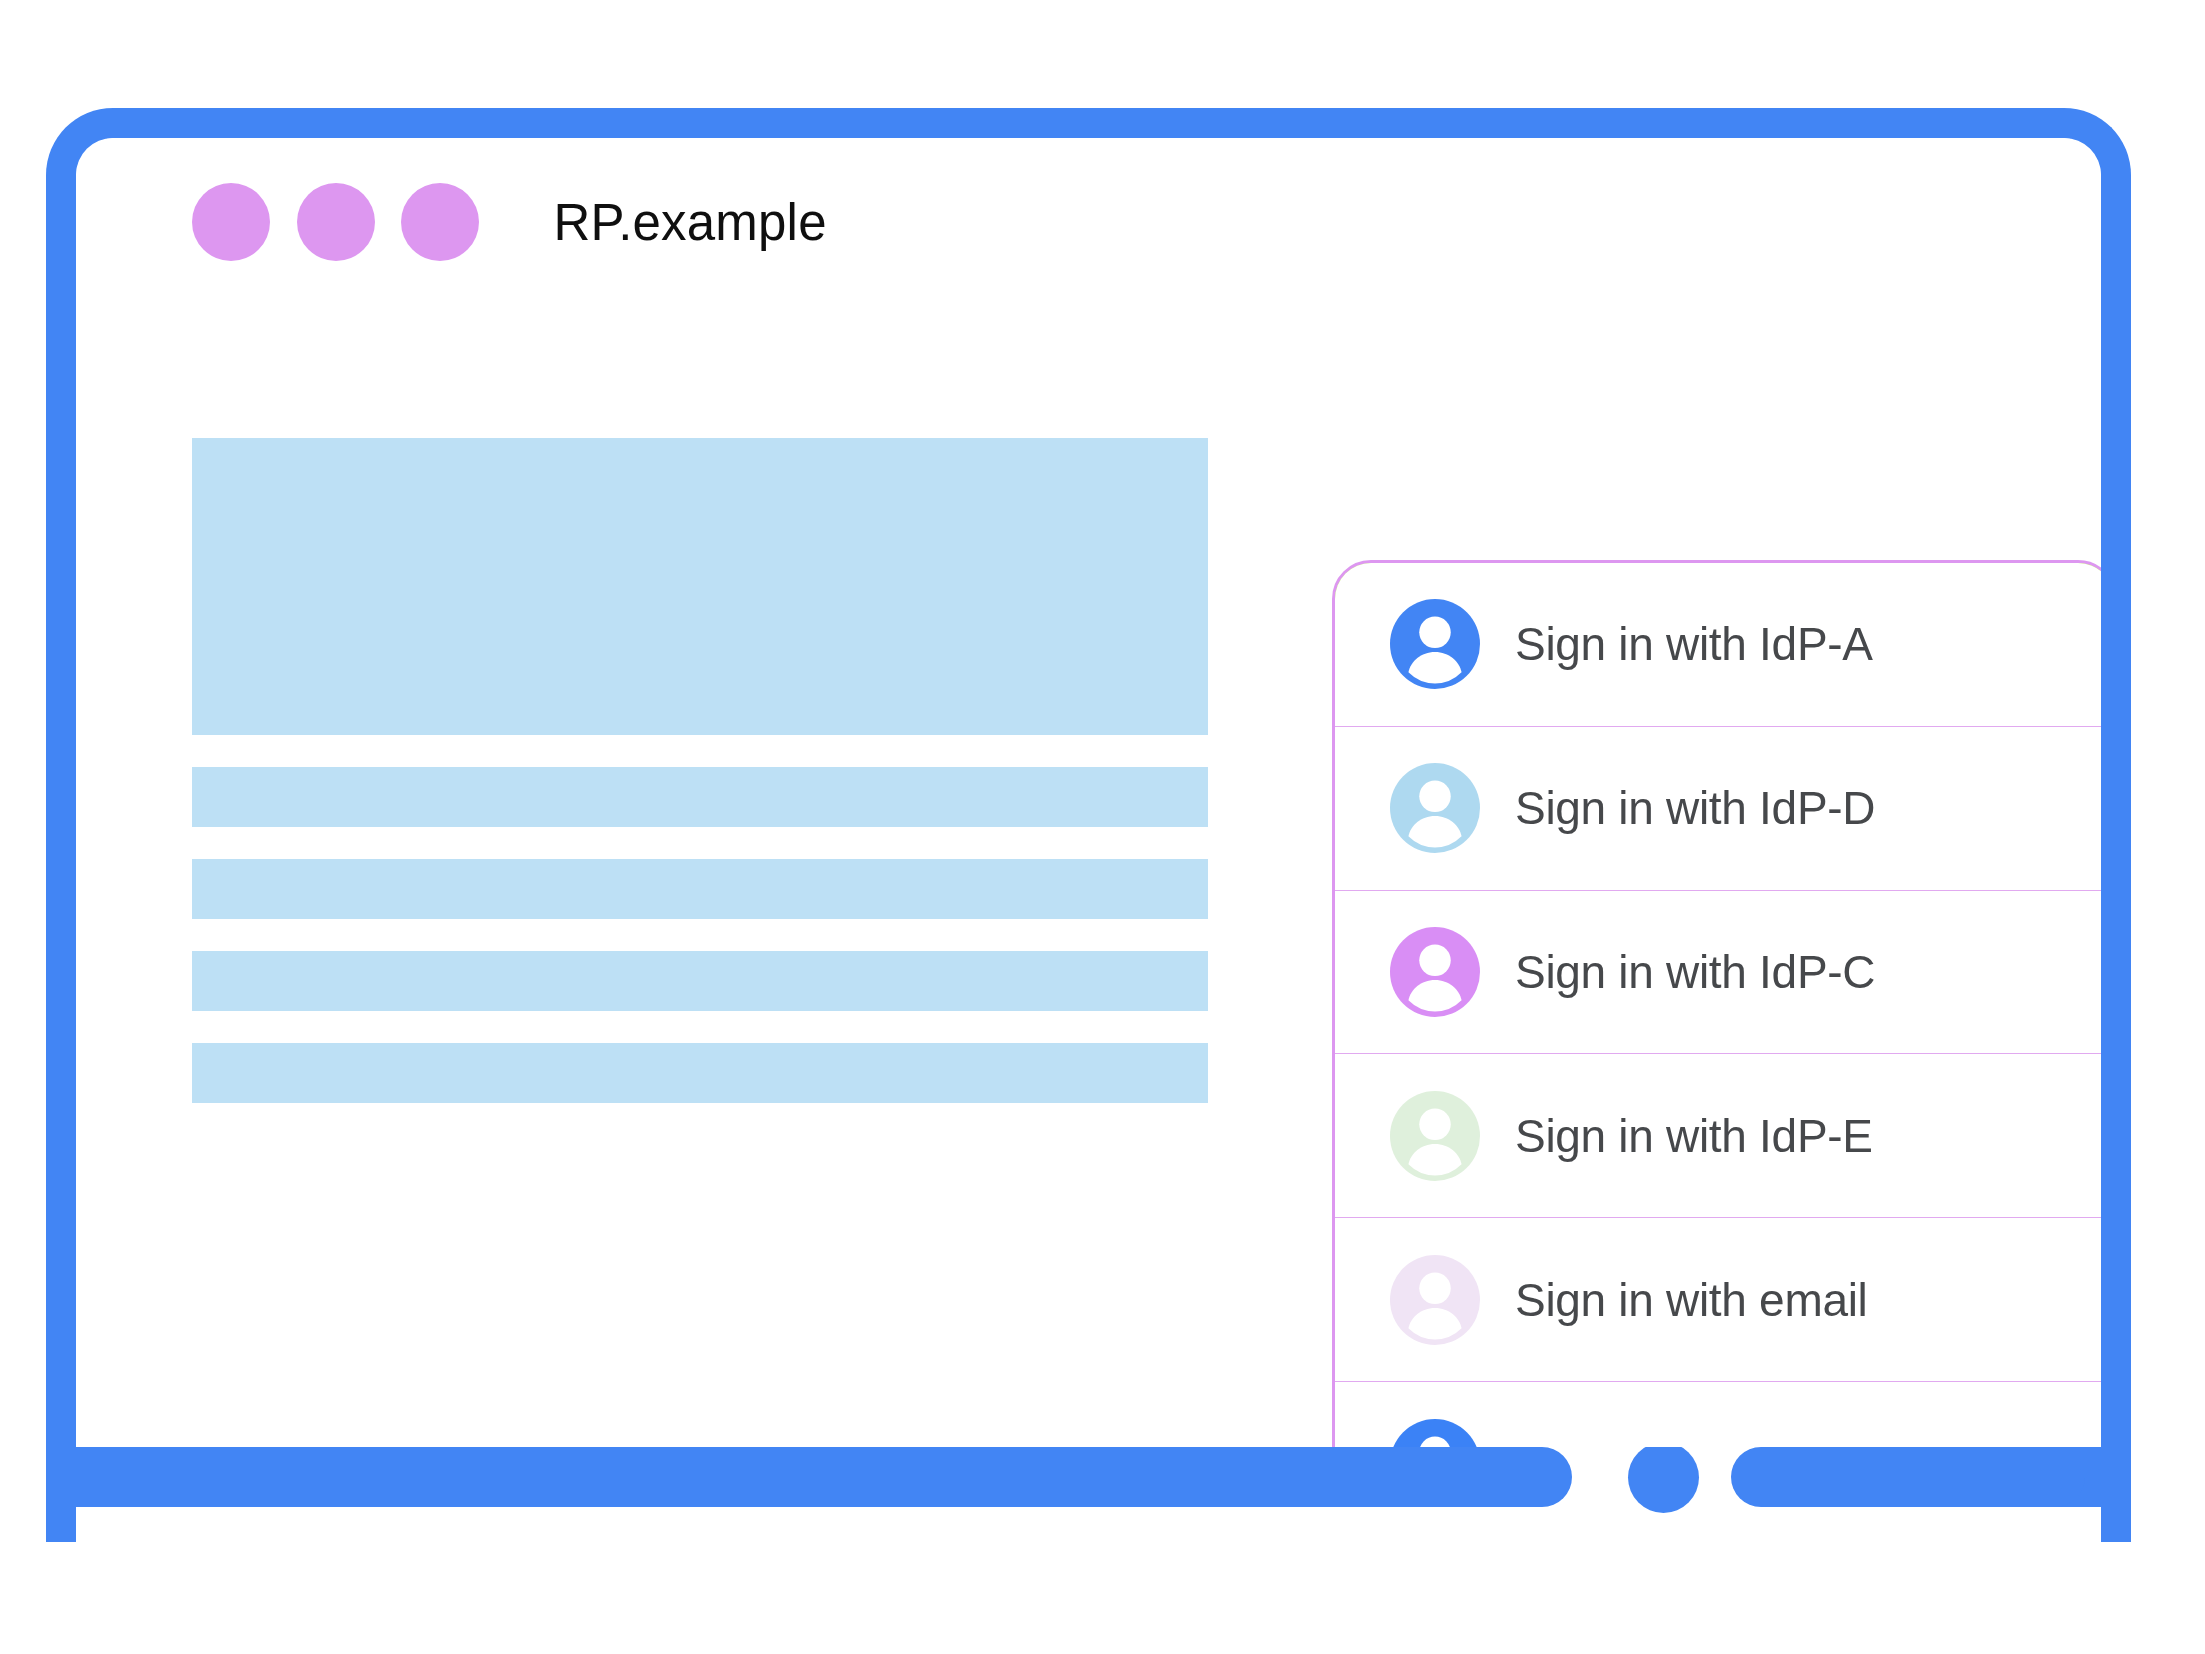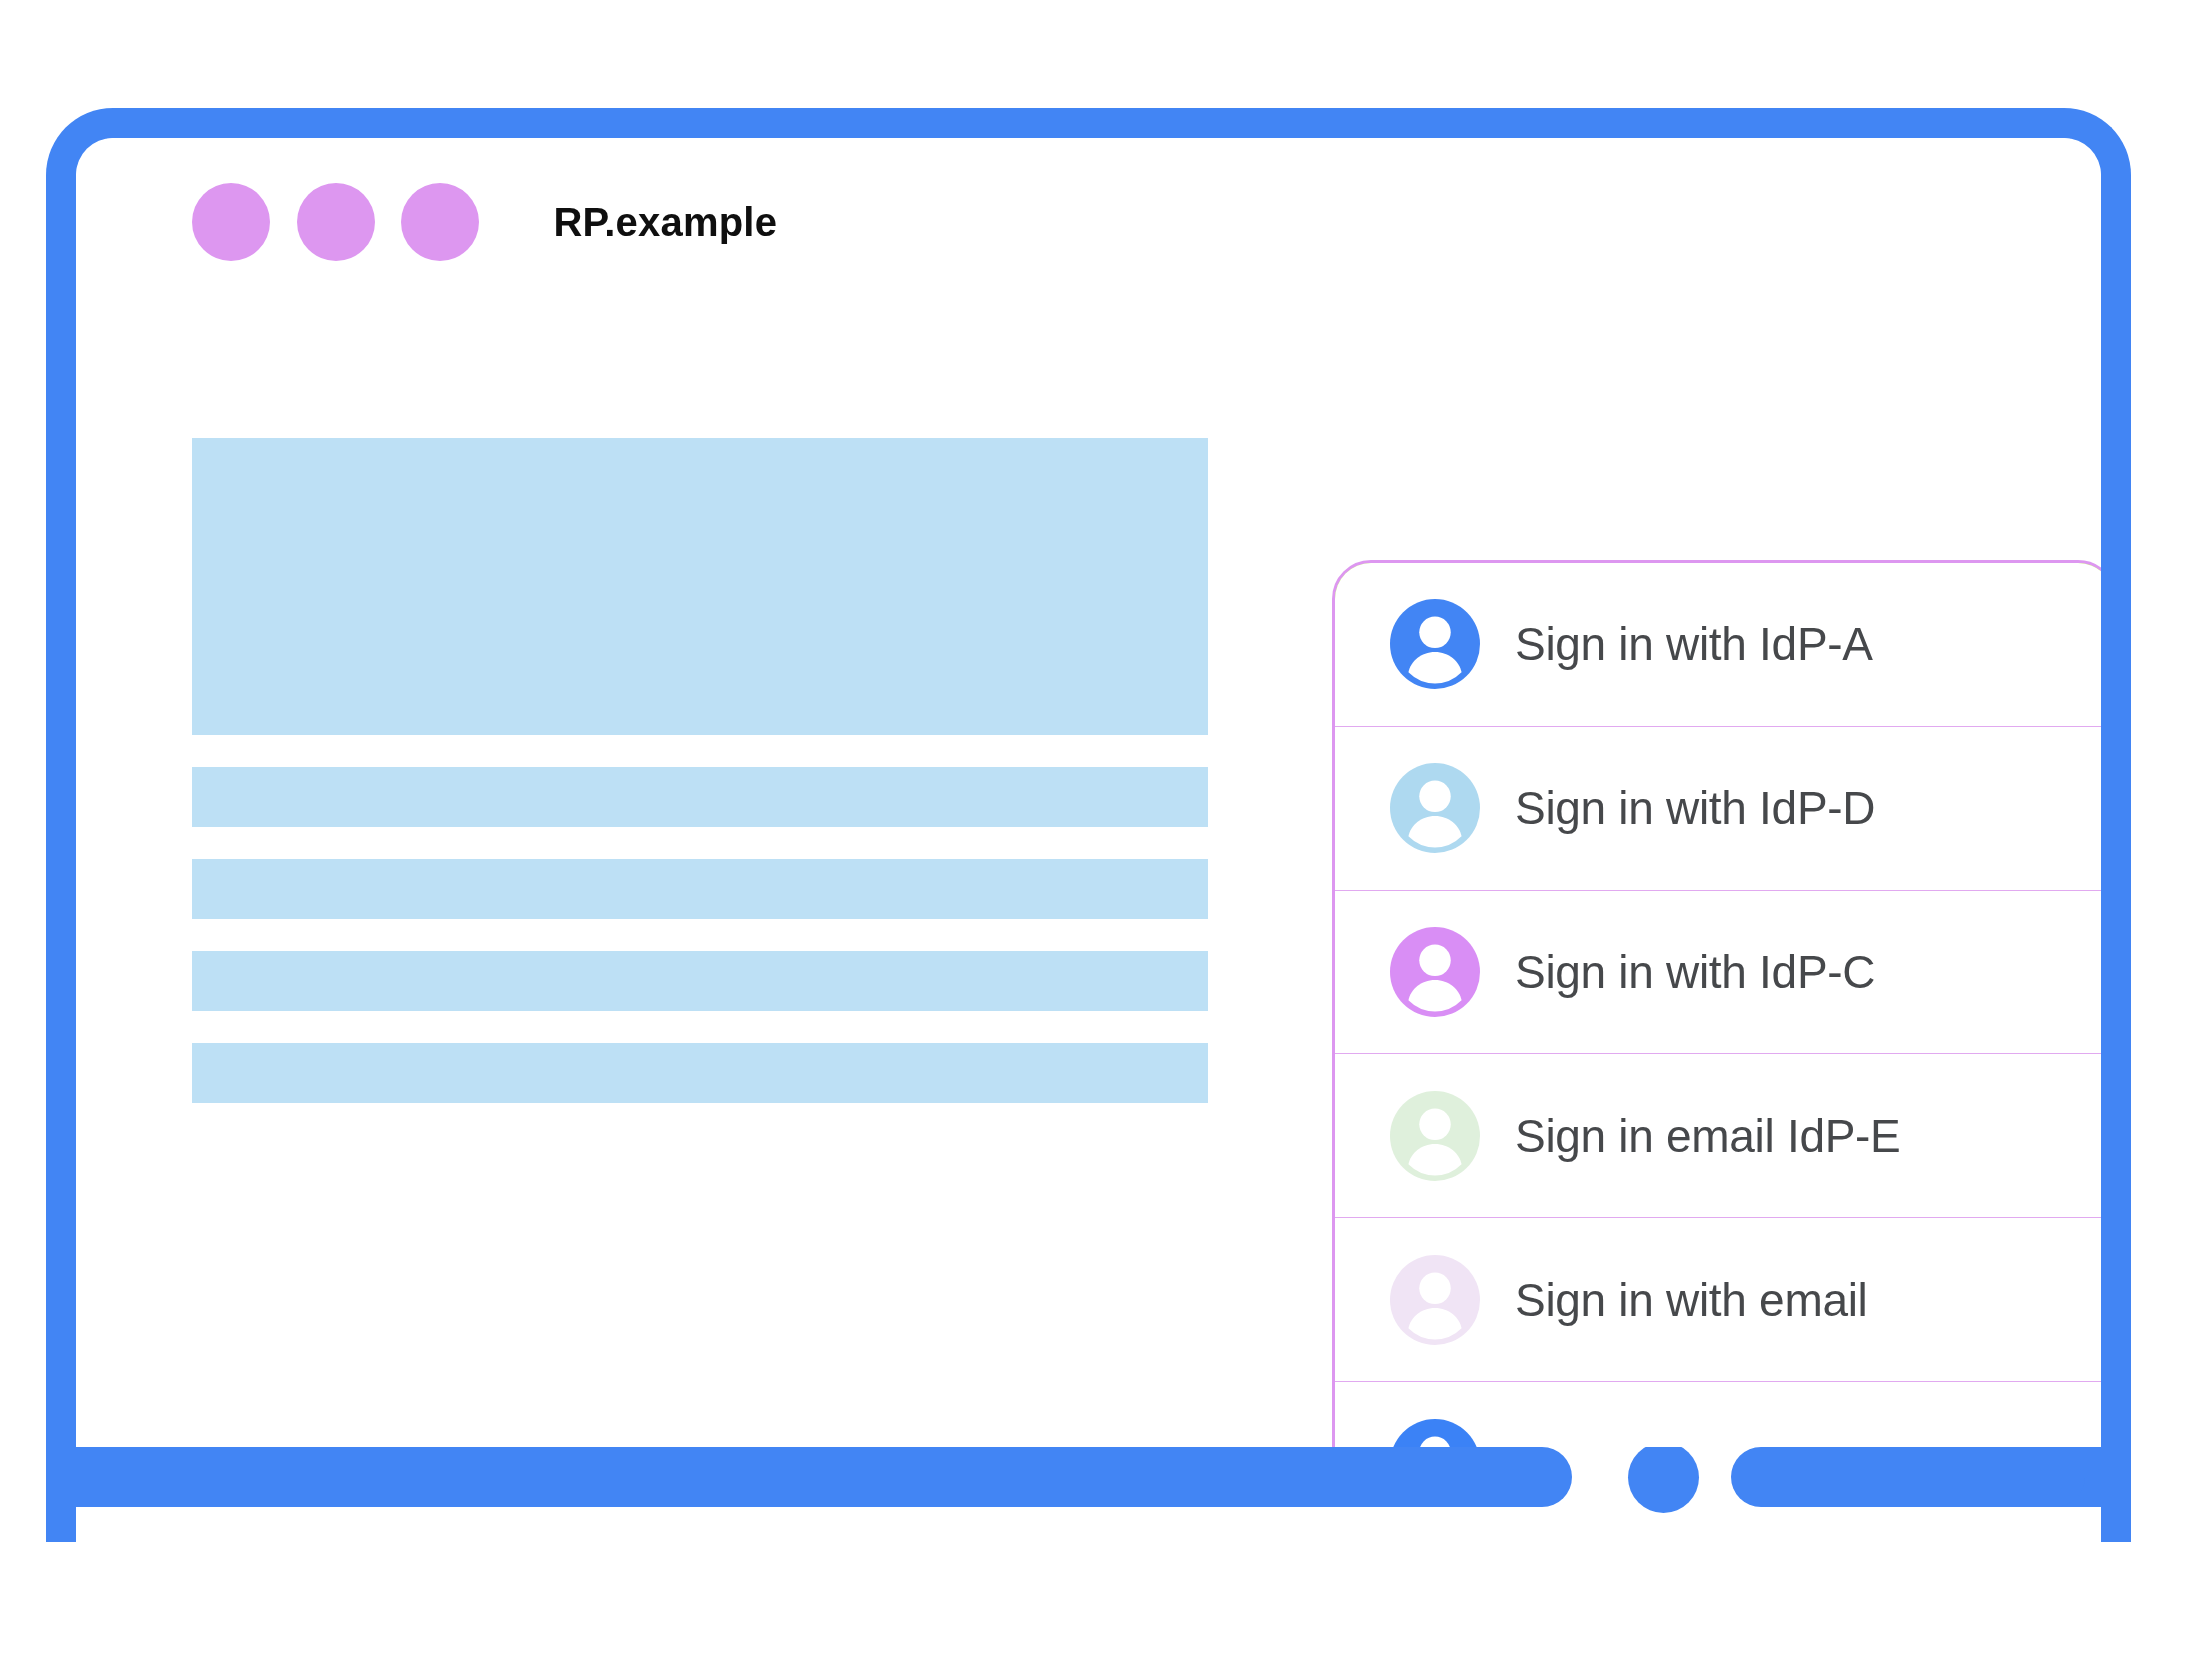--- a/index.html
+++ b/index.html
@@ -105,23 +105,23 @@
   .win-dot {
     width: 78px;
     height: 78px;
     border-radius: 50%;
     background: var(--dot, #dd97f0);
     margin-right: 26.5px;
     flex: 0 0 auto;
   }
   .site-title {
     margin-left: 48px;
-    font-size: 40px;
+    font-size: 51px;
     color: #0f0f0f;
-    font-weight: 700;
+    font-weight: 400;
     letter-spacing: 0.2px;
     white-space: nowrap;
   }
 
   
   .content-col {
     position: absolute;
     left: 116px;
     top: 300px;
     width: 1016px;
@@ -239,21 +239,21 @@
             </span>
             <span class="acct-label">Sign in with IdP-C</span>
           </div>
           <div class="acct-row">
             <span class="avatar" style="background: rgb(223, 240, 220);">
               <svg viewBox="0 0 100 100" xmlns="http://www.w3.org/2000/svg">
                 <circle cx="50" cy="37" r="17.5" fill="#ffffff"></circle>
                 <path d="M50 59c-15.5 0-27 10.5-29.5 22.5A42 42 0 0 0 50 94a42 42 0 0 0 29.5-12.5C77 69.5 65.5 59 50 59z" fill="#ffffff"></path>
               </svg>
             </span>
-            <span class="acct-label">Sign in email IdP-E</span>
+            <span class="acct-label">Sign in with IdP-E</span>
           </div>
           <div class="acct-row">
             <span class="avatar" style="background: rgb(240, 228, 245);">
               <svg viewBox="0 0 100 100" xmlns="http://www.w3.org/2000/svg">
                 <circle cx="50" cy="37" r="17.5" fill="#ffffff"></circle>
                 <path d="M50 59c-15.5 0-27 10.5-29.5 22.5A42 42 0 0 0 50 94a42 42 0 0 0 29.5-12.5C77 69.5 65.5 59 50 59z" fill="#ffffff"></path>
               </svg>
             </span>
             <span class="acct-label">Sign in with email</span>
           </div>

